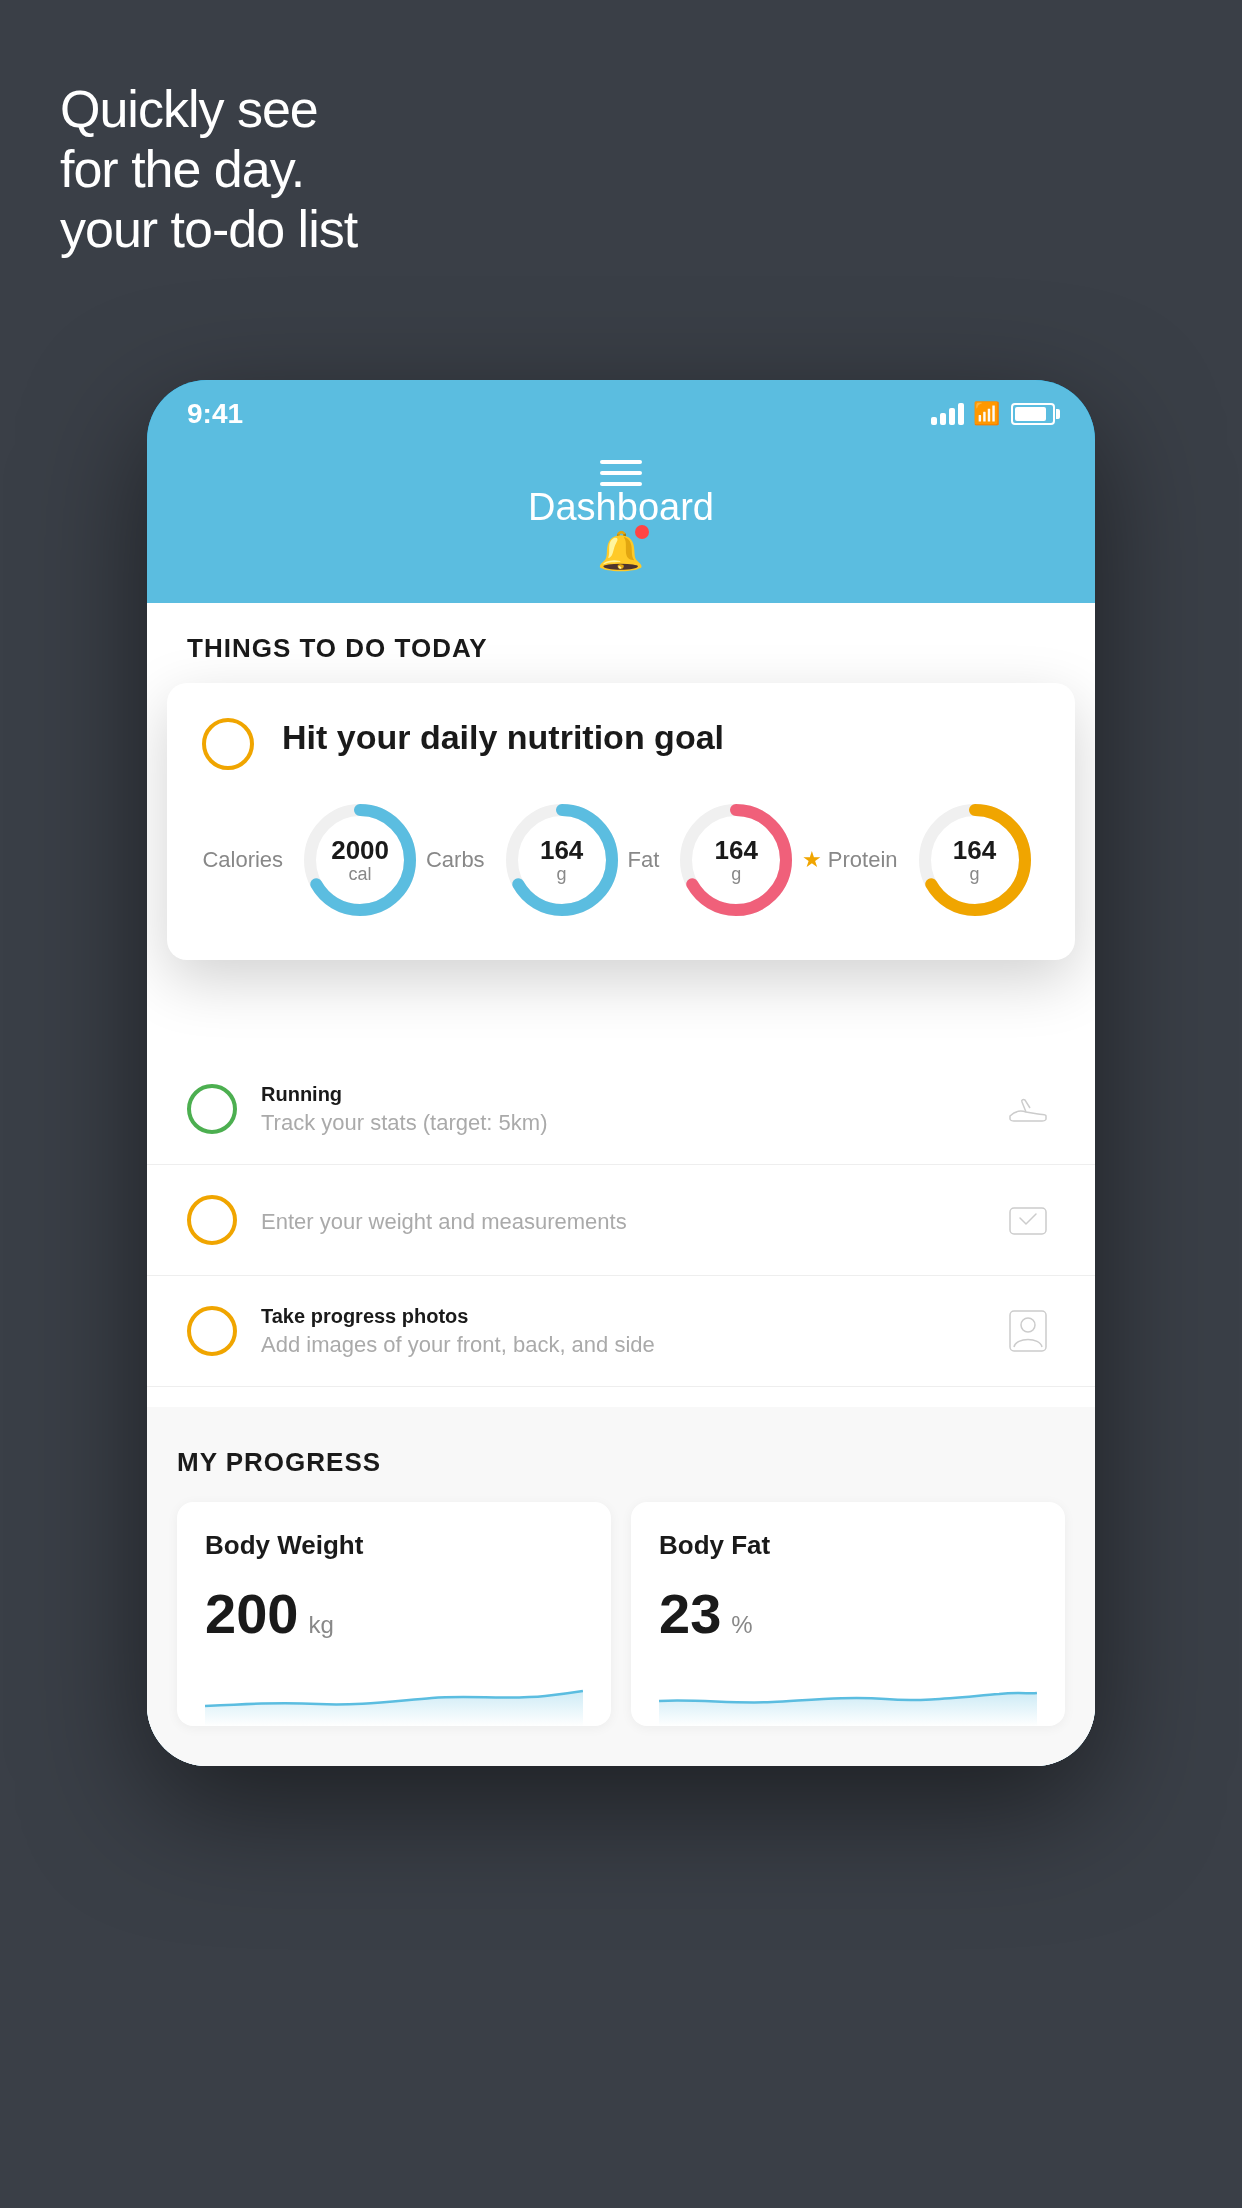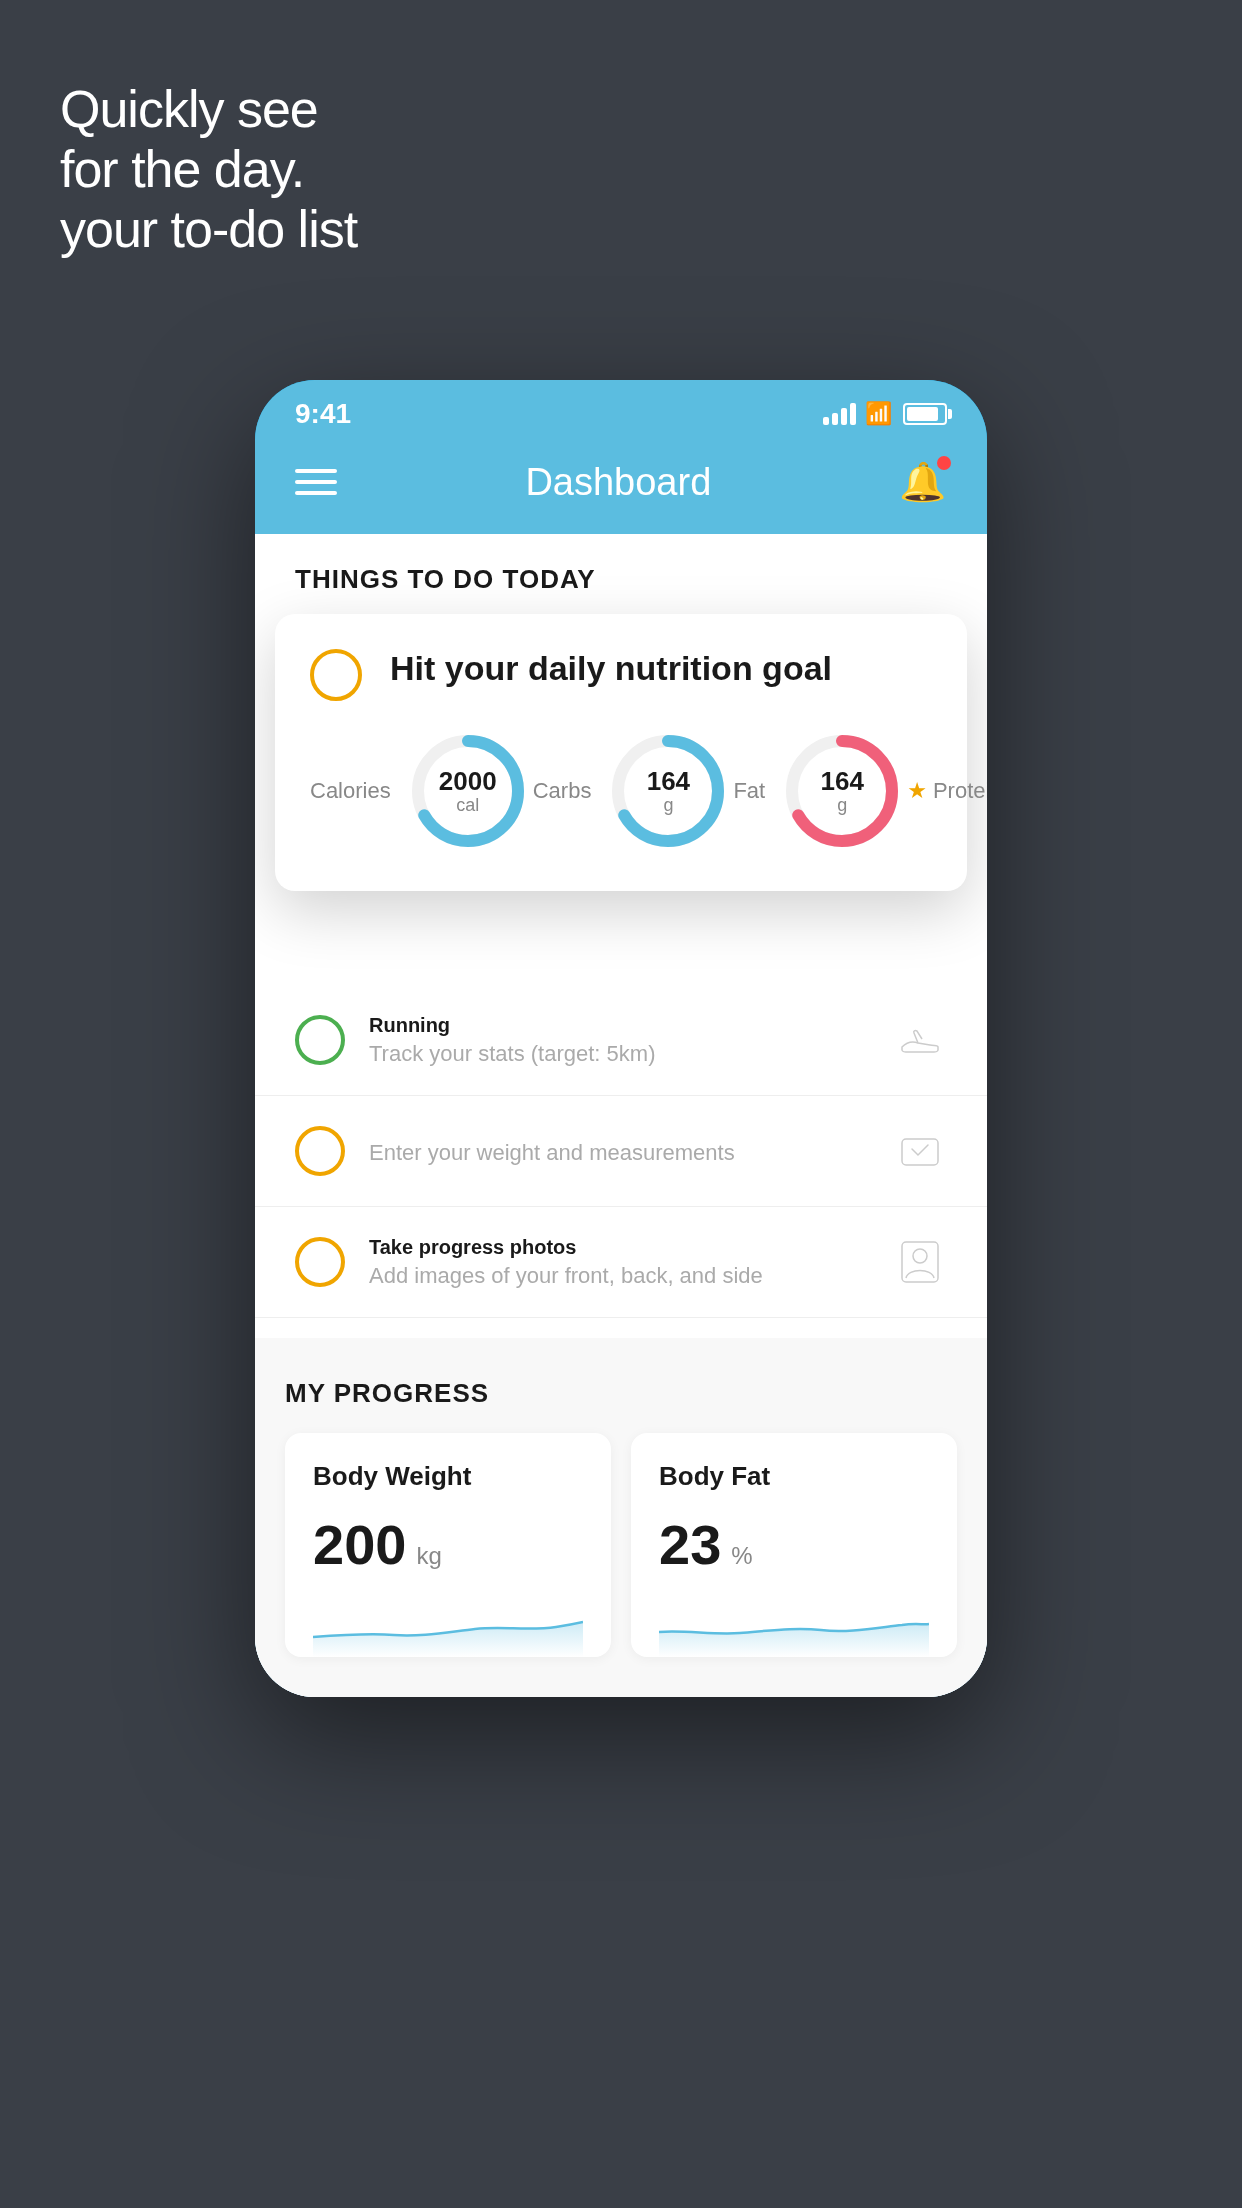--- a/index.html
+++ b/index.html
@@ -26,21 +26,21 @@
       letter-spacing: -1px;
       z-index: 1;
     }
 
     
     .phone-frame {
       position: absolute;
       top: 380px;
       left: 50%;
       transform: translateX(-50%);
-      width: 732px;
+      width: 948px;
       background: #0ea5e9;
       border-radius: 60px;
       overflow: hidden;
       box-shadow: 0 40px 120px rgba(0,0,0,0.5);
       z-index: 10;
     }
 
     
     .status-bar {
       background: #5bbde0;
@@ -108,20 +108,21 @@
       border-radius: 2px;
     }
 
     
     .nav-bar {
       background: #5bbde0;
       display: flex;
       justify-content: space-between;
       align-items: center;
       padding: 20px 40px 30px;
+      flex-direction: column;
     }
 
     .hamburger {
       display: flex;
       flex-direction: column;
       gap: 7px;
       cursor: pointer;
     }
     .hamburger span {
       display: block;

